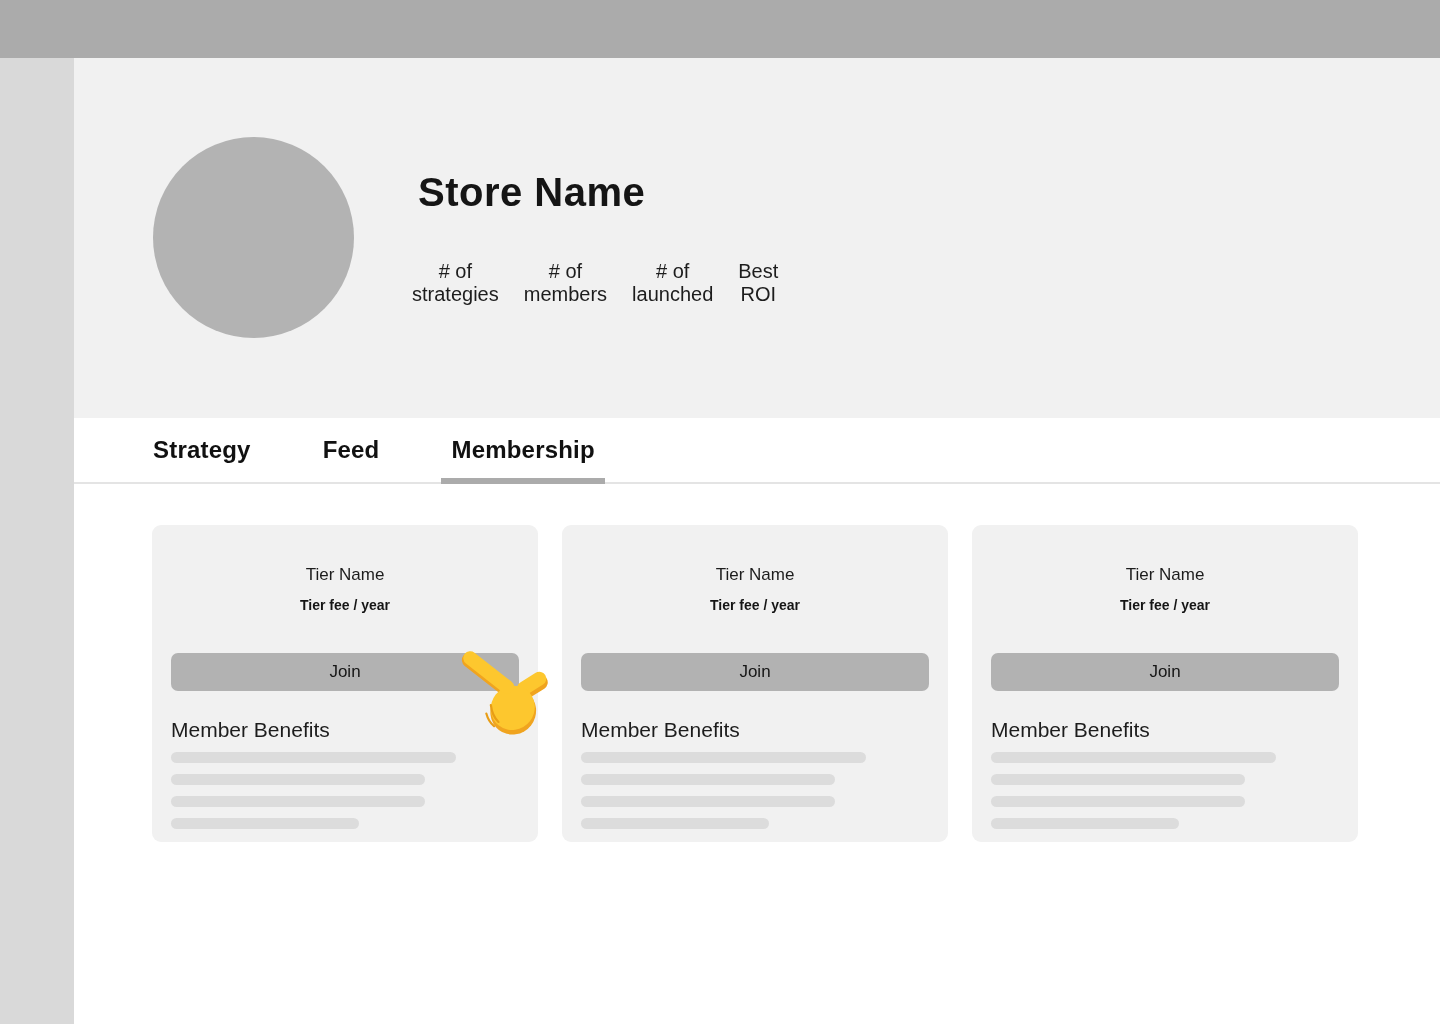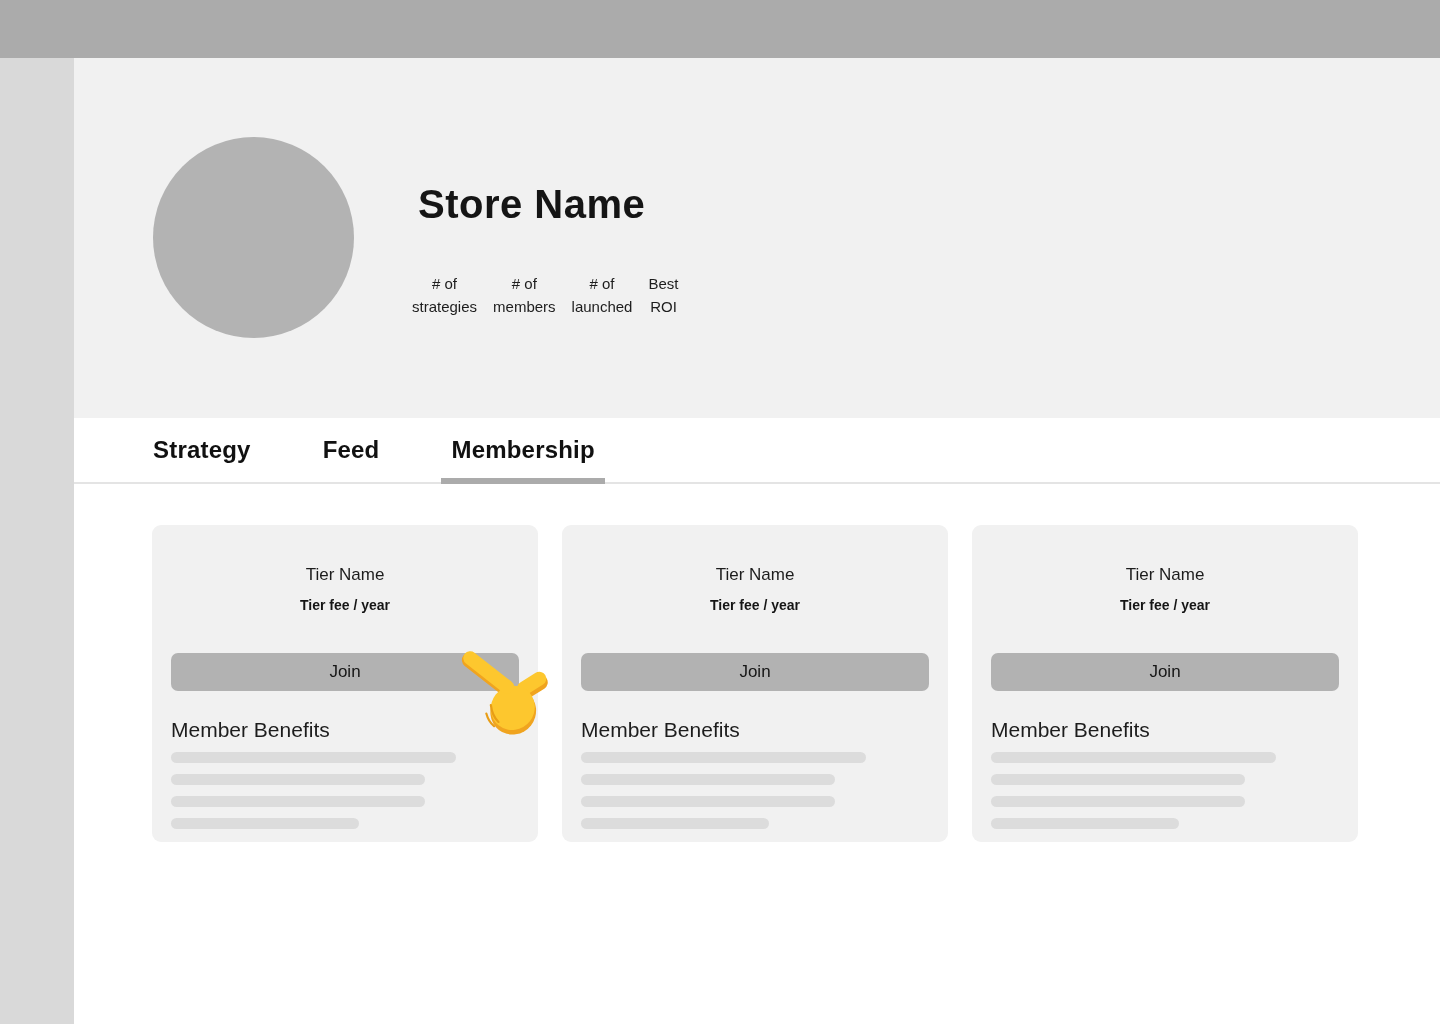--- a/index.html
+++ b/index.html
@@ -33,32 +33,32 @@
     position: relative;
     height: 360px;
     background: #f1f1f1;
   }
   .avatar {
     position: absolute; left: 79px; top: 79px;
     width: 201px; height: 201px;
     border-radius: 50%;
     background: #b3b3b3;
   }
-  .header-info { position: absolute; left: 338px; top: 124px; }
+  .header-info { position: absolute; left: 338px; top: 112px; }
   .store-name {
     margin: 0 0 0 6px;
     font-size: 40px; line-height: 44px;
     font-weight: bold; letter-spacing: 0.5px;
     color: #151515;
   }
   .stats {
-    display: flex; gap: 16px;
+    display: flex; gap: 25px;
     margin-top: 46px;
     text-align: center;
-    font-size: 15px; line-height: 23px;
+    font-size: 20px; line-height: 23px;
     color: #1d1d1d;
   }
   .stat { white-space: nowrap; }
 
   
   .tabs {
     height: 66px;
     background: #ffffff;
     border-bottom: 2px solid #e4e4e4;
     display: flex; align-items: center;

